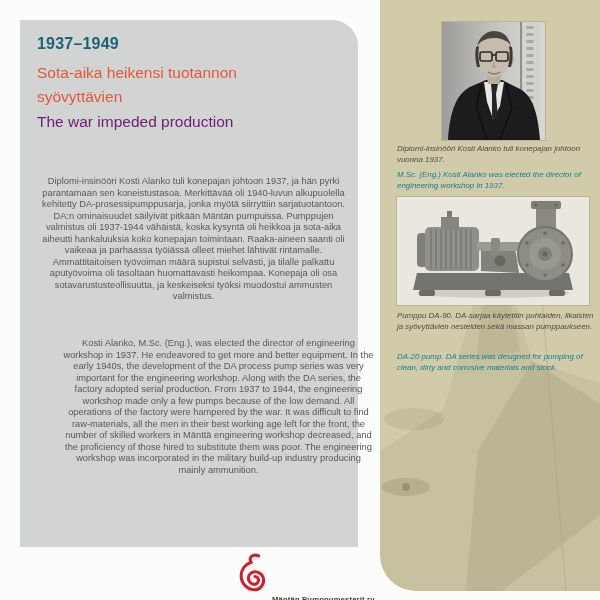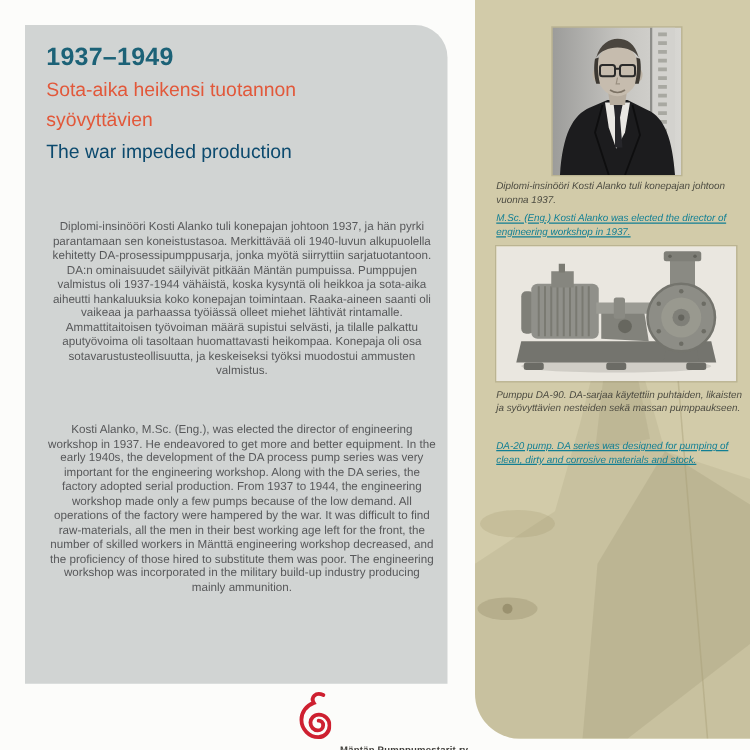--- a/index.html
+++ b/index.html
@@ -8,48 +8,48 @@
     background:#fcfcfa;
     font-family:"Liberation Sans", sans-serif;
   }
   
   .gray-panel{
     position:absolute;left:20px;top:20px;width:338px;height:527px;
     background:#d1d4d3;border-radius:0 26px 0 0;
   }
   .period{
     position:absolute;left:17px;top:15px;
-    font-size:20px;font-weight:bold;color:#1c6277;letter-spacing:.2px;
+    font-size:16px;font-weight:bold;color:#1c6277;letter-spacing:.2px;
   }
   .sub-fi{
     position:absolute;left:17px;top:41px;width:255px;
     font-size:15.5px;line-height:24px;color:#e2583a;
   }
   .sub-en{
     position:absolute;left:17px;top:93px;width:300px;
-    font-size:15.5px;color:#0c4a6e;
+    font-size:15.5px;color:#701a75;
   }
   .body-text{
     position:absolute;left:17px;width:313px;
     font-size:9.3px;line-height:11.5px;color:#57585a;text-align:center;
   }
   .body-fi{top:156px;}
-  .body-en{top:318px;}
+  .body-en{top:318px;margin-left:25px;}
   
   .beige-col{
     position:absolute;left:380px;top:0;width:232px;height:591px;
     background:#d2cba9;border-radius:0 0 0 36px;overflow:hidden;
   }
   .watermark{position:absolute;left:0;top:291px;width:232px;height:300px;}
   .photo{position:absolute;box-shadow:0 0 0 1px rgba(120,110,80,.25);}
   .portrait{left:62px;top:22px;width:103px;height:118px;}
   .pumpphoto{left:17px;top:197px;width:192px;height:108px;}
   .cap{position:absolute;left:17px;width:198px;font-style:italic;font-size:7.9px;line-height:10.6px;}
   .cap-fi{color:#4c4b41;}
-  .cap-en{color:#117f94;text-decoration:underline;}
+  .cap-en{color:#117f94;}
   .cap1-fi{top:144px;}
   .cap1-en{top:170px;}
   .cap2-fi{top:311px;}
   .cap2-en{top:352px;}
   
   .logo{position:absolute;left:238px;top:551px;width:27px;height:46px;}
   .org-name{
     position:absolute;left:272px;top:595px;
     font-size:7.6px;font-weight:bold;color:#3e3d39;letter-spacing:.2px;
   }

